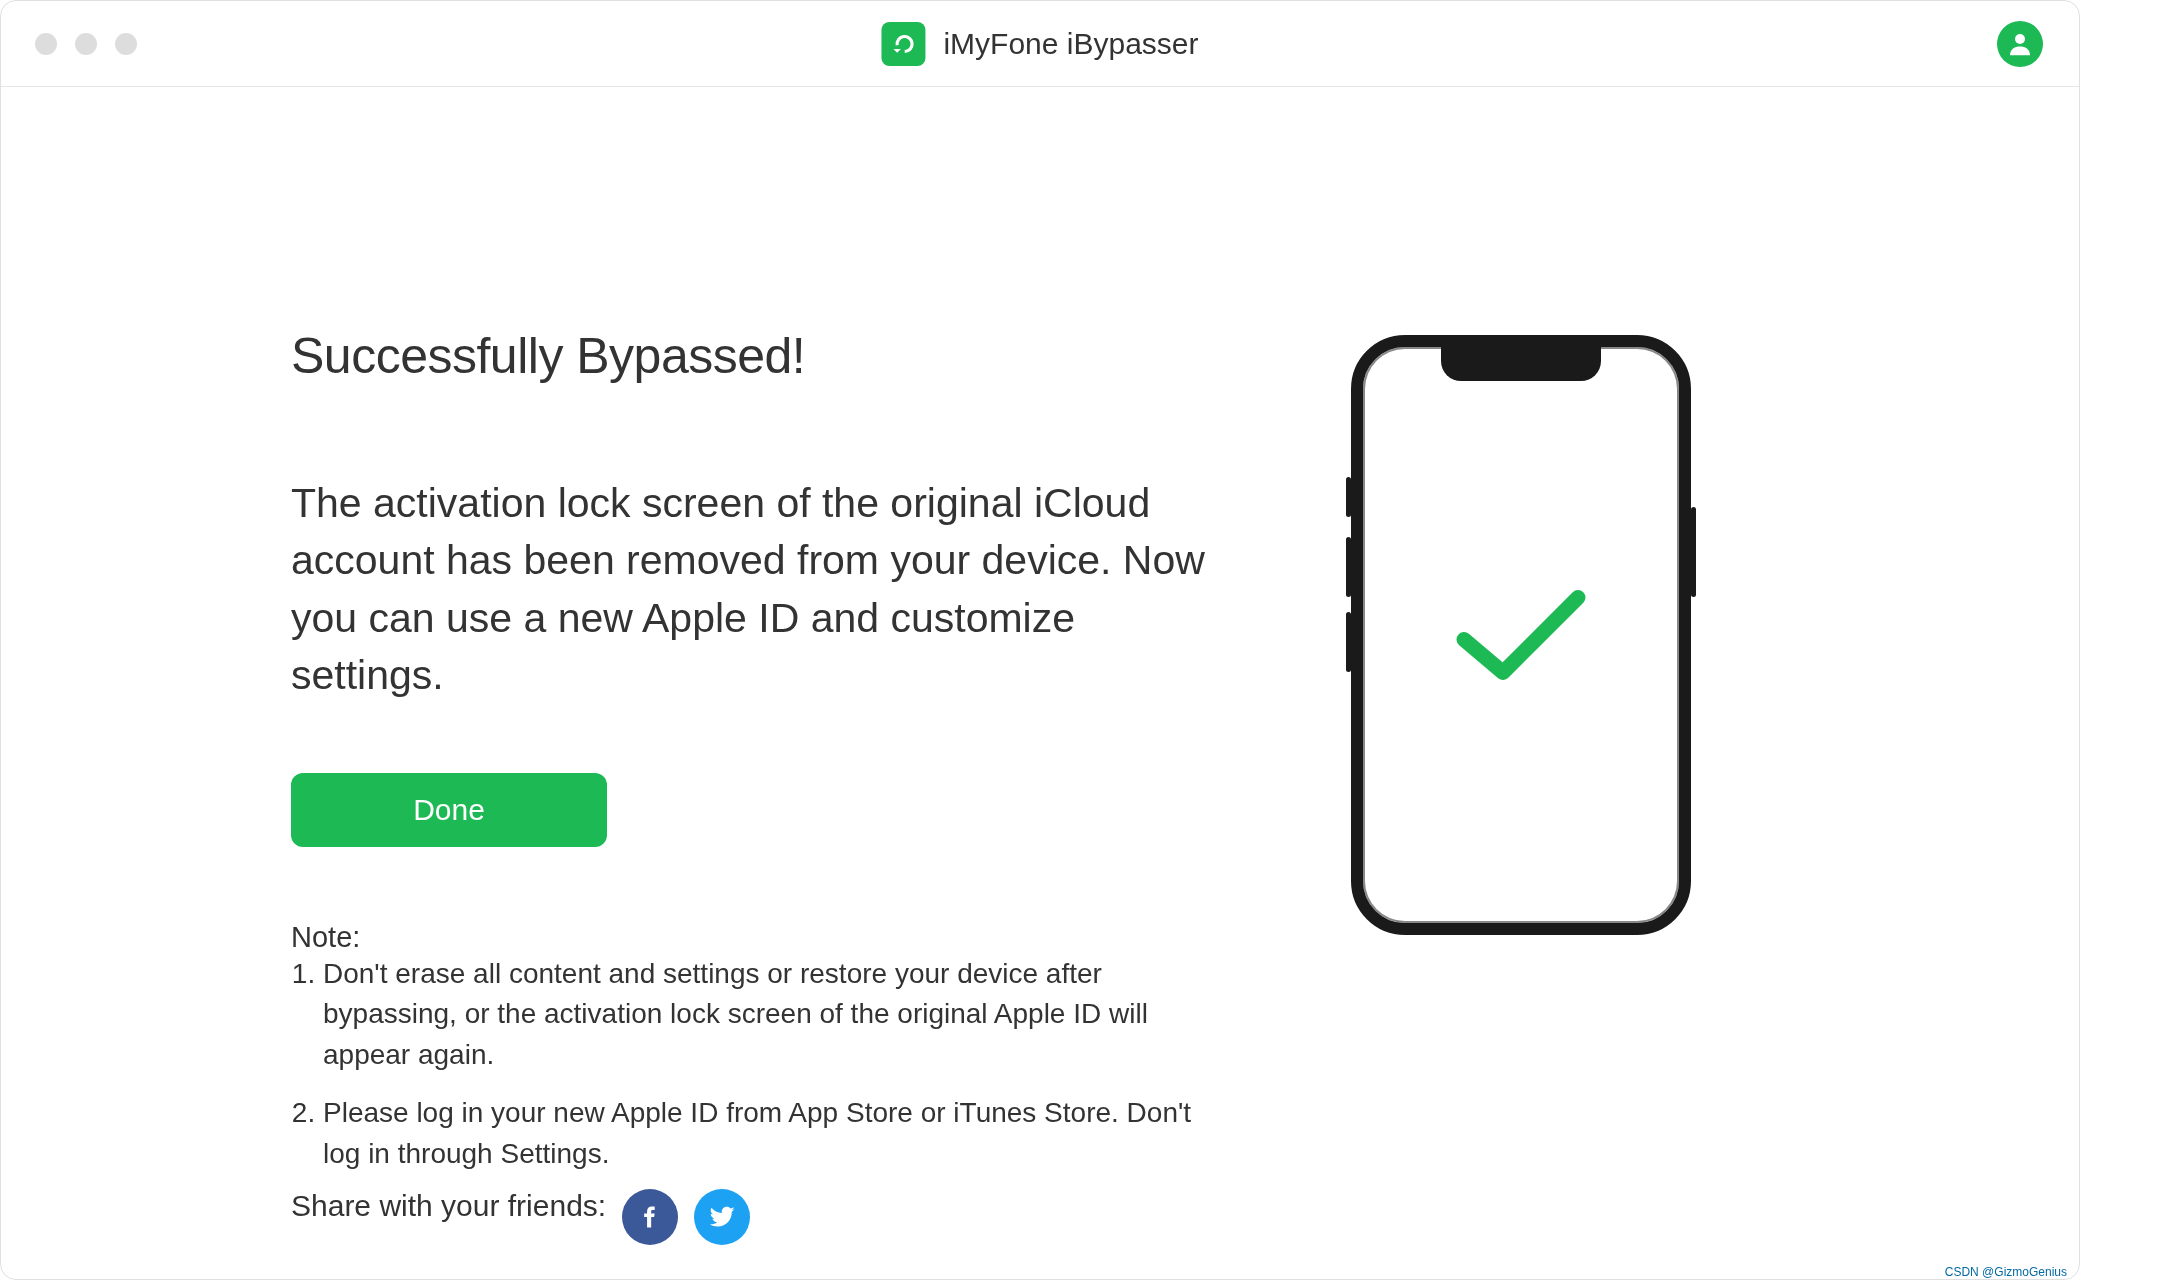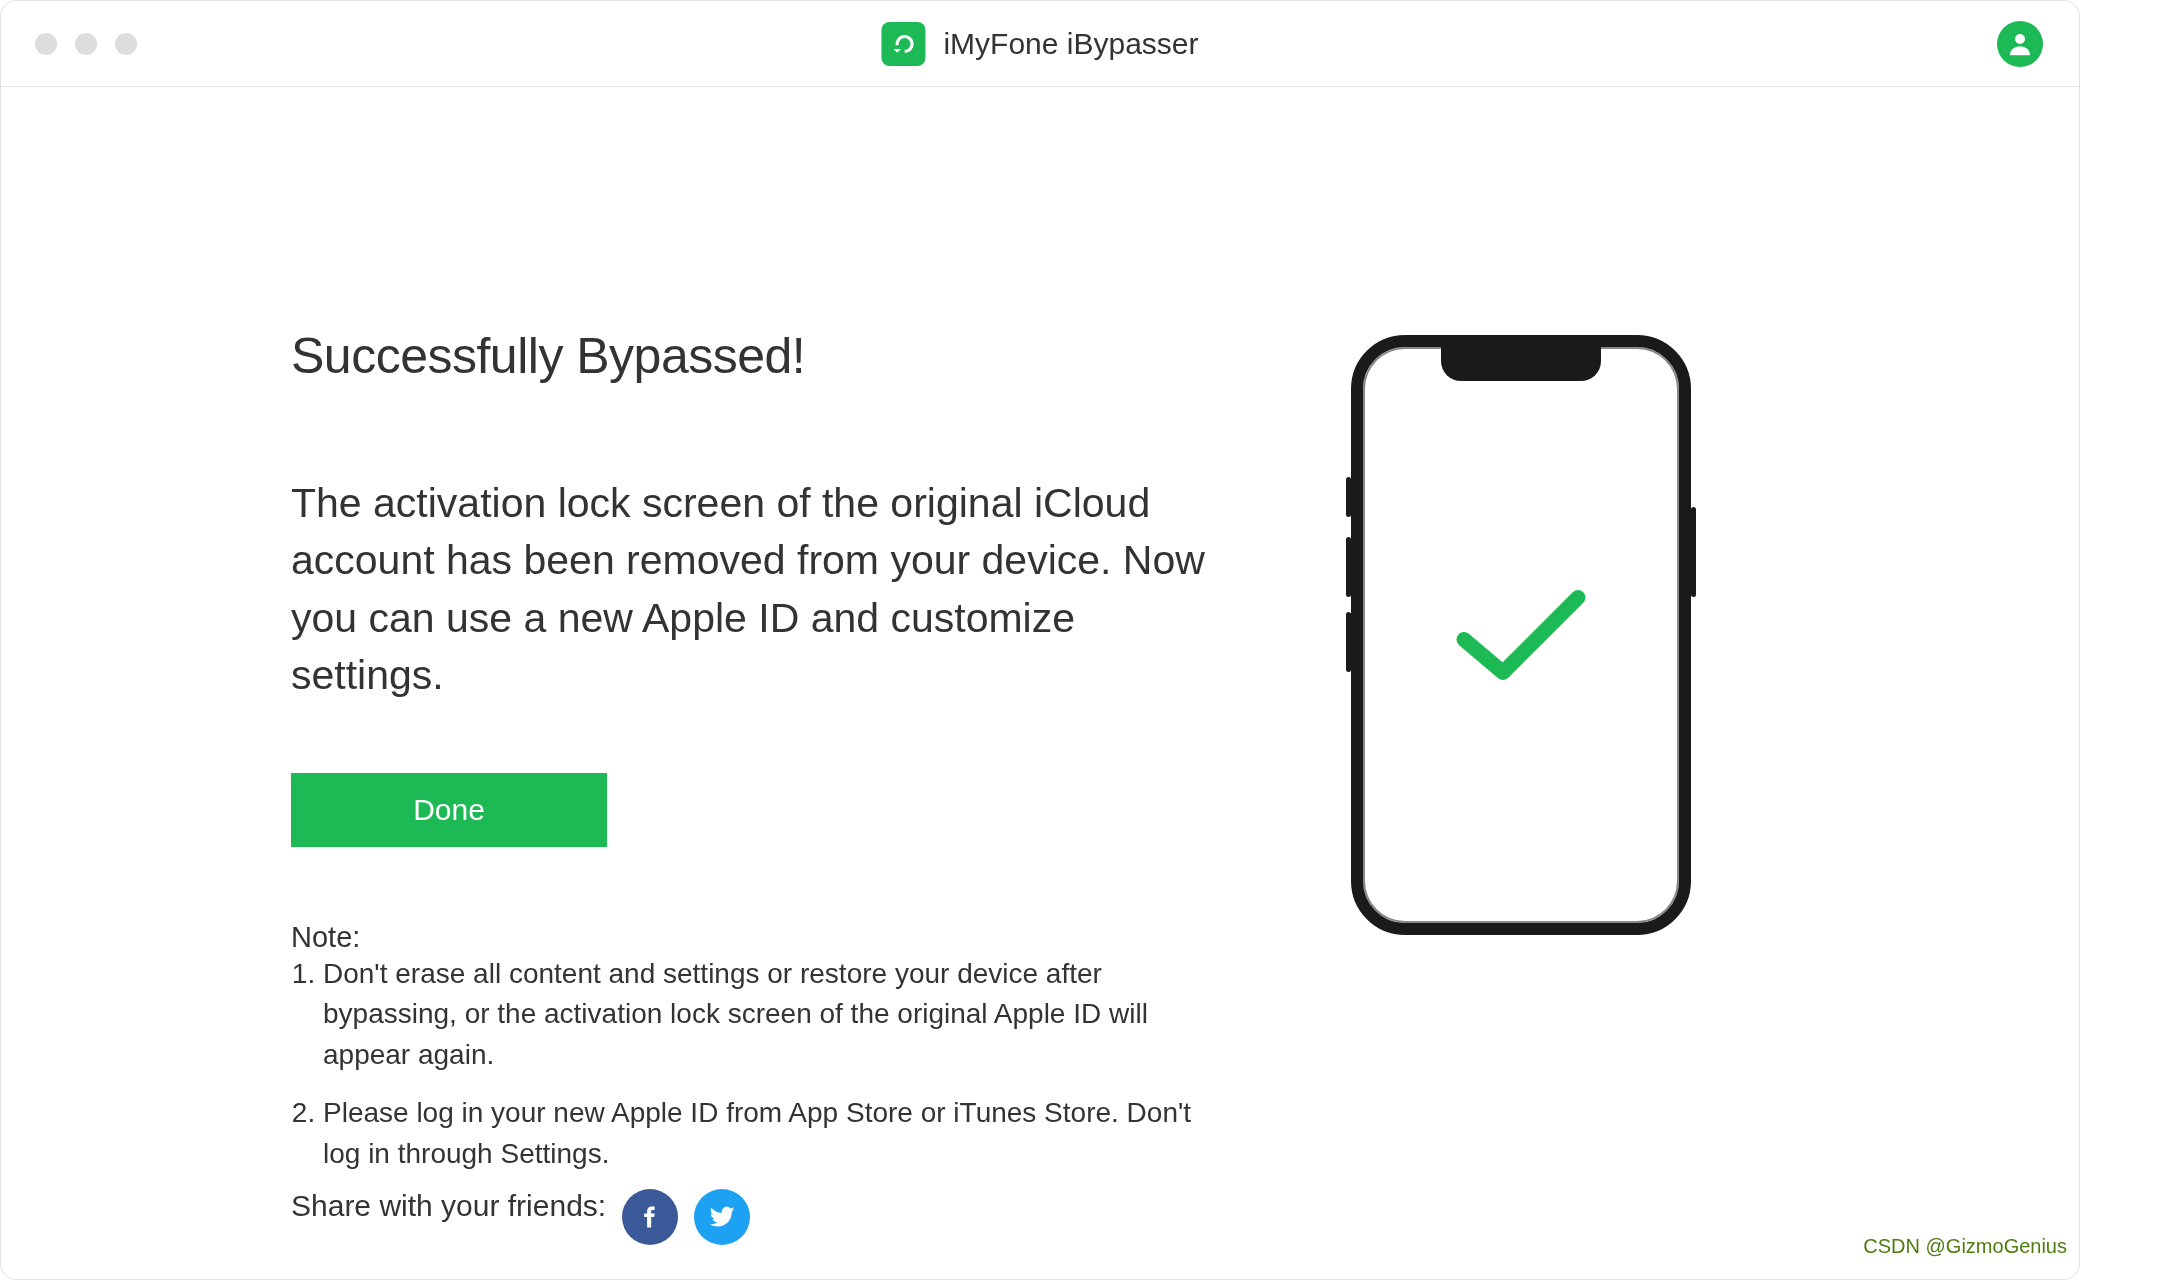--- a/index.html
+++ b/index.html
@@ -32,21 +32,21 @@
   
   .content {
     display: flex; padding: 240px 220px 0 290px; gap: 120px;
   }
   .left { flex: 1; max-width: 940px; }
   .heading { font-size: 50px; font-weight: 400; color: #333; margin-bottom: 90px; letter-spacing: -0.5px; }
   .description { font-size: 41px; line-height: 1.4; color: #333; margin-bottom: 68px; max-width: 920px; }
   .done-btn {
     width: 316px; height: 74px; background: #1db954; color: #fff;
     border: none; font-size: 30px; cursor: pointer; display: flex;
-    align-items: center; justify-content: center; border-radius: 0;
+    align-items: center; justify-content: center; border-radius: 12px;
     margin-bottom: 74px;
   }
   .note-label { font-size: 29px; color: #333; }
   .notes { list-style: decimal; padding-left: 32px; font-size: 28px; line-height: 1.45; color: #333; max-width: 920px; }
   .notes li { margin-bottom: 18px; }
   .share-section {
     position: absolute; left: 290px; bottom: 34px; display: flex; gap: 16px;
   }
   .share-label { font-size: 30px; color: #333; }
   .social-btn {
@@ -67,21 +67,21 @@
     width: 160px; height: 34px; background: #1a1a1a; border-radius: 0 0 20px 20px;
   }
   .phone-btn-right {
     position: absolute; right: -17px; top: 160px; width: 5px; height: 90px;
     background: #1a1a1a; border-radius: 3px;
   }
   .phone-btn-left1 { position: absolute; left: -17px; top: 130px; width: 5px; height: 40px; background: #1a1a1a; border-radius: 3px; }
   .phone-btn-left2 { position: absolute; left: -17px; top: 190px; width: 5px; height: 60px; background: #1a1a1a; border-radius: 3px; }
   .phone-btn-left3 { position: absolute; left: -17px; top: 265px; width: 5px; height: 60px; background: #1a1a1a; border-radius: 3px; }
   .watermark {
-    position: absolute; right: 12px; bottom: 21px; font-size: 20px; color: #4d7c0f;
+    position: absolute; right: 12px; bottom: 0; font-size: 12px; color: #0369a1;
   }
 </style>
 </head>
 <body>
 
 <div class="window">
 
   <div class="titlebar">
     <div class="traffic-lights">
       <div class="traffic-dot"></div>

